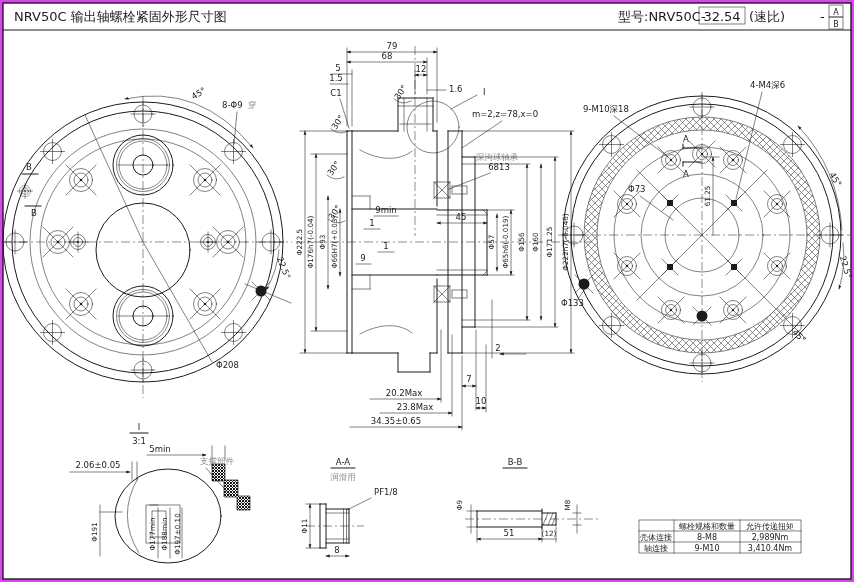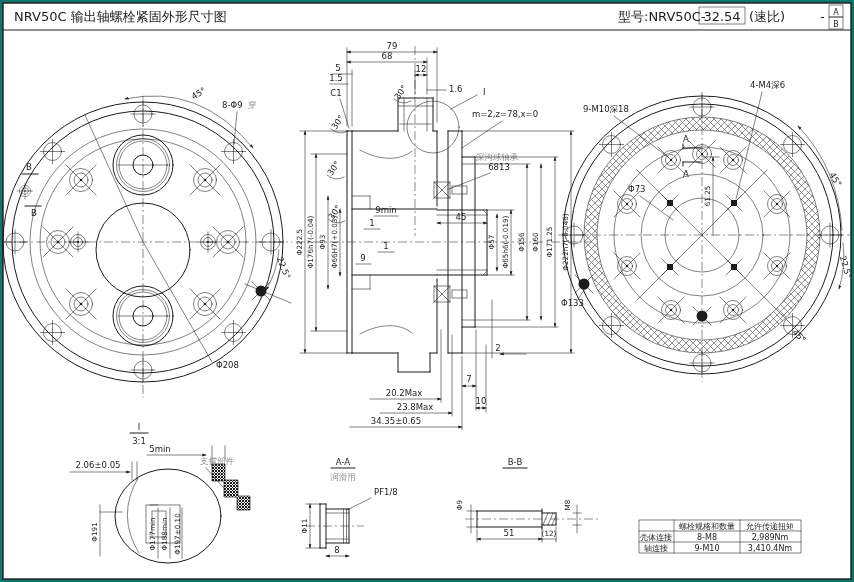--- a/index.html
+++ b/index.html
@@ -1,16 +1,16 @@
 <!DOCTYPE html>
 <html><head>
 <meta charset="utf-8">
 <style>
   html,body{margin:0;padding:0;background:#fff;}
-  .page{width:854px;height:582px;position:relative;background:#0f766e;}
+  .page{width:854px;height:582px;position:relative;background:#d946ef;}
   svg{display:block}
   .ln{stroke:#1c1c1c;stroke-width:1;fill:none;stroke-linecap:square}
   .tn{stroke:#1c1c1c;stroke-width:.55;fill:none;stroke-linecap:square}
   .cl{stroke:#1c1c1c;stroke-width:.5;fill:none;stroke-dasharray:9 3 2 3}
   .t{font-family:"DejaVu Sans","Liberation Sans",sans-serif;fill:#1c1c1c;font-size:8.5px}
   .t7{font-size:7.2px}
   .t8{font-size:8px}
   .t13{font-size:13px}
   .g{fill:#8d8d8d}
   .mid{text-anchor:middle}

